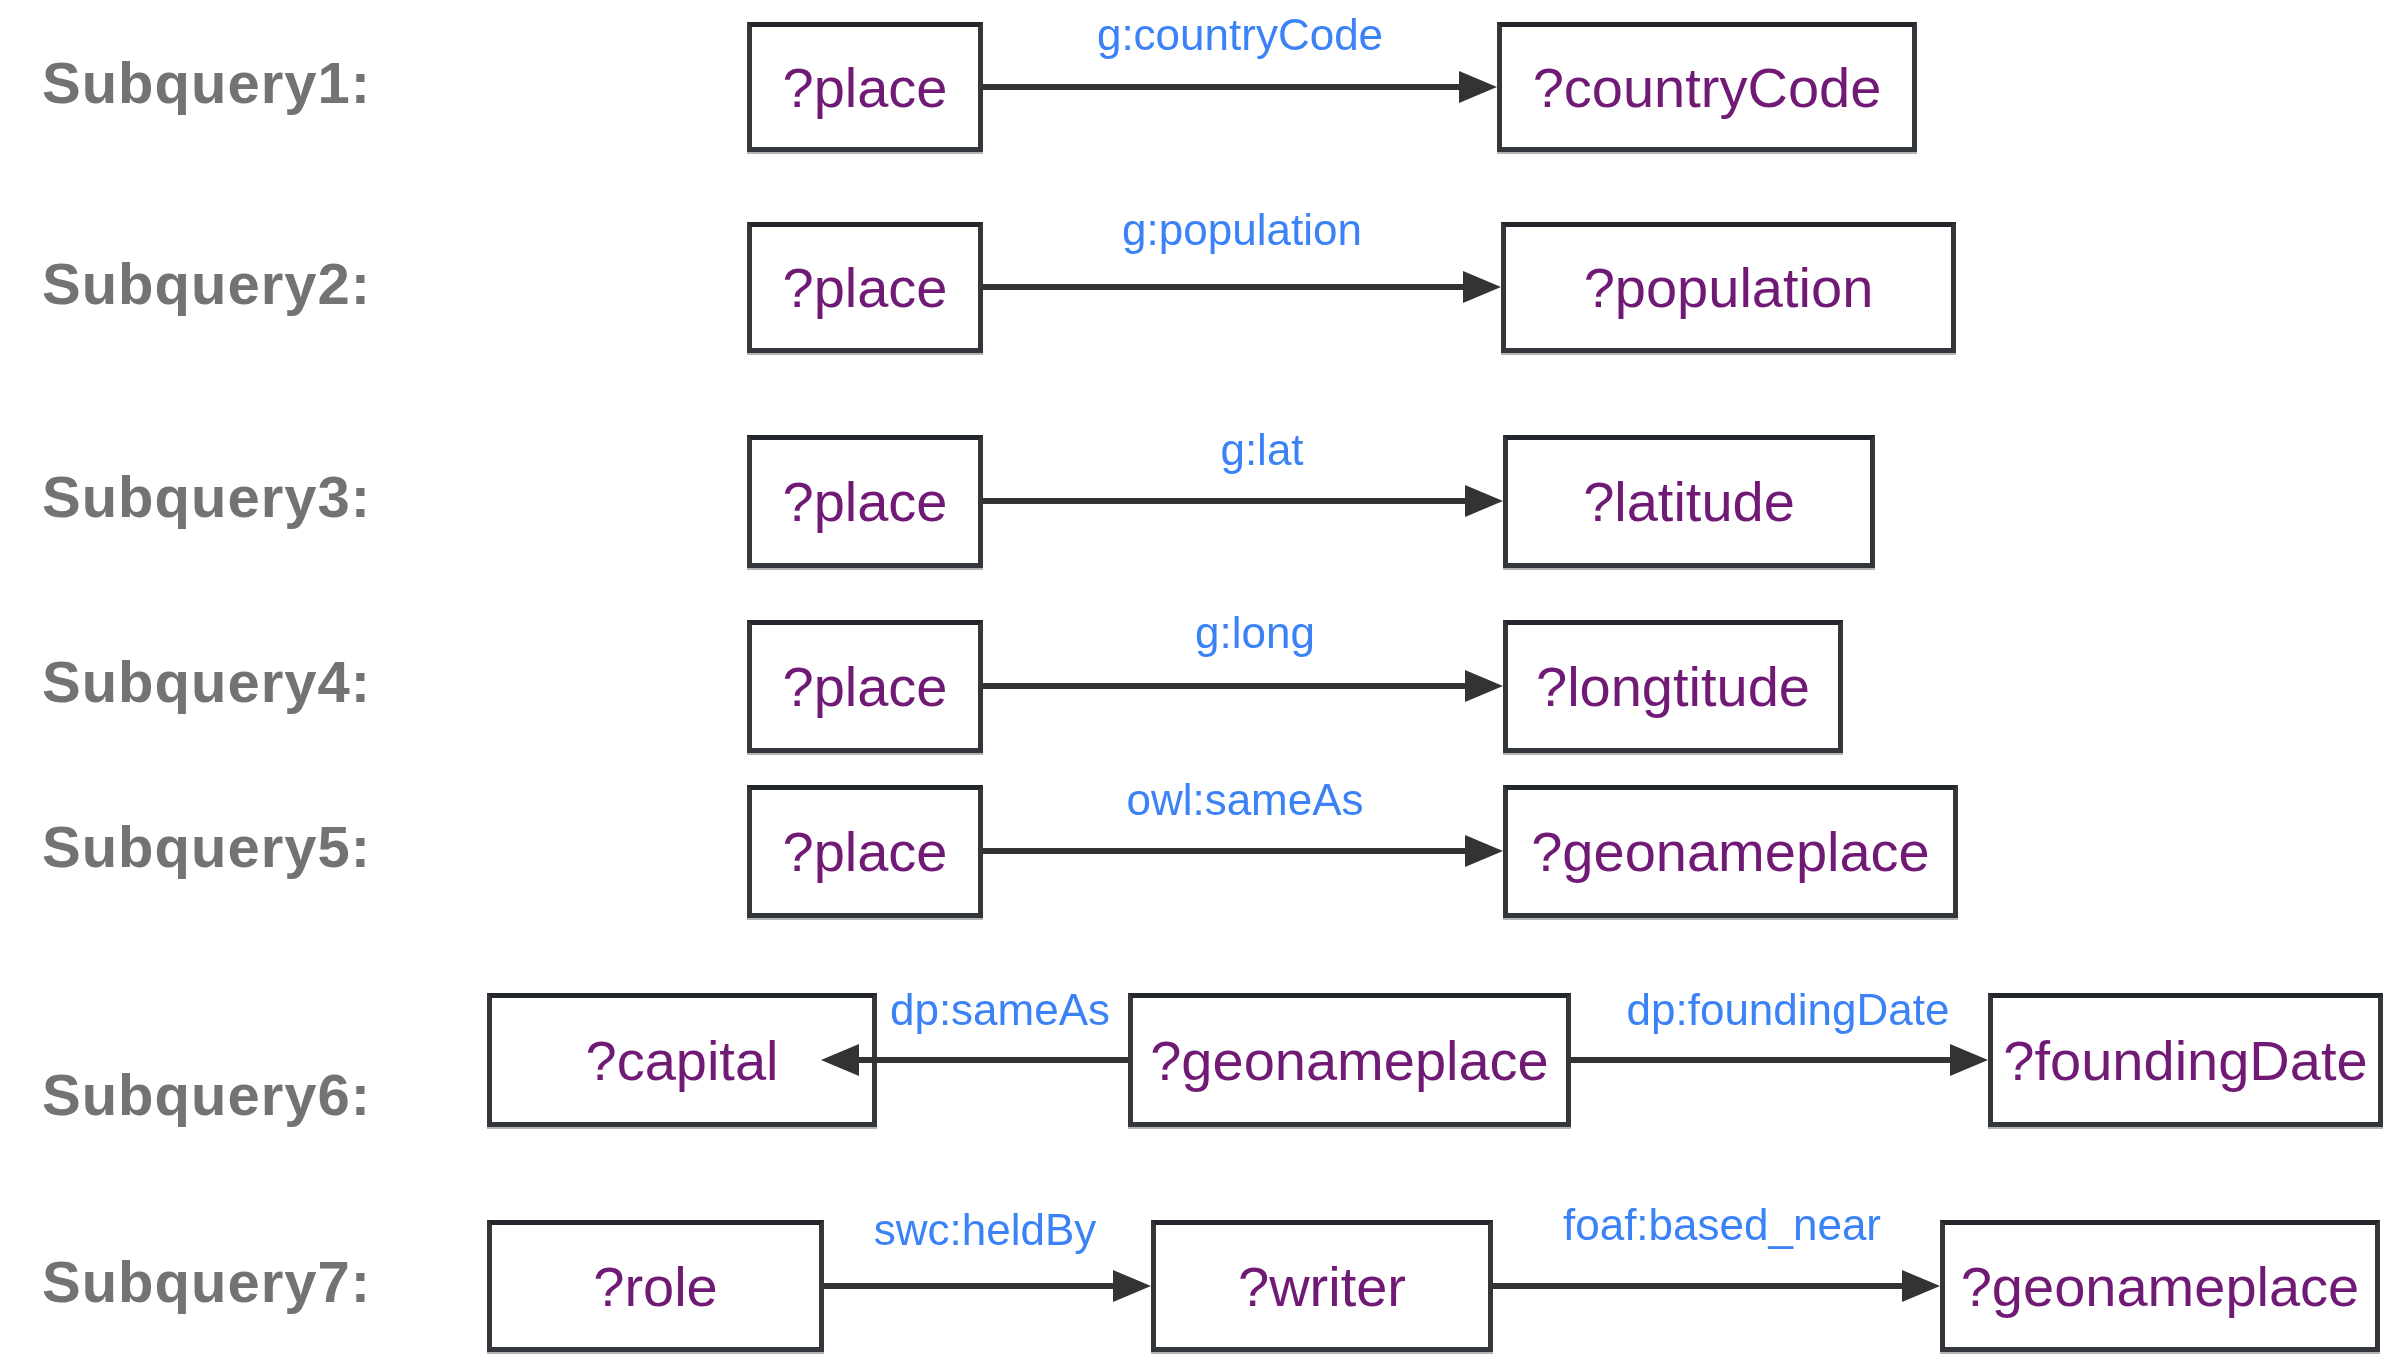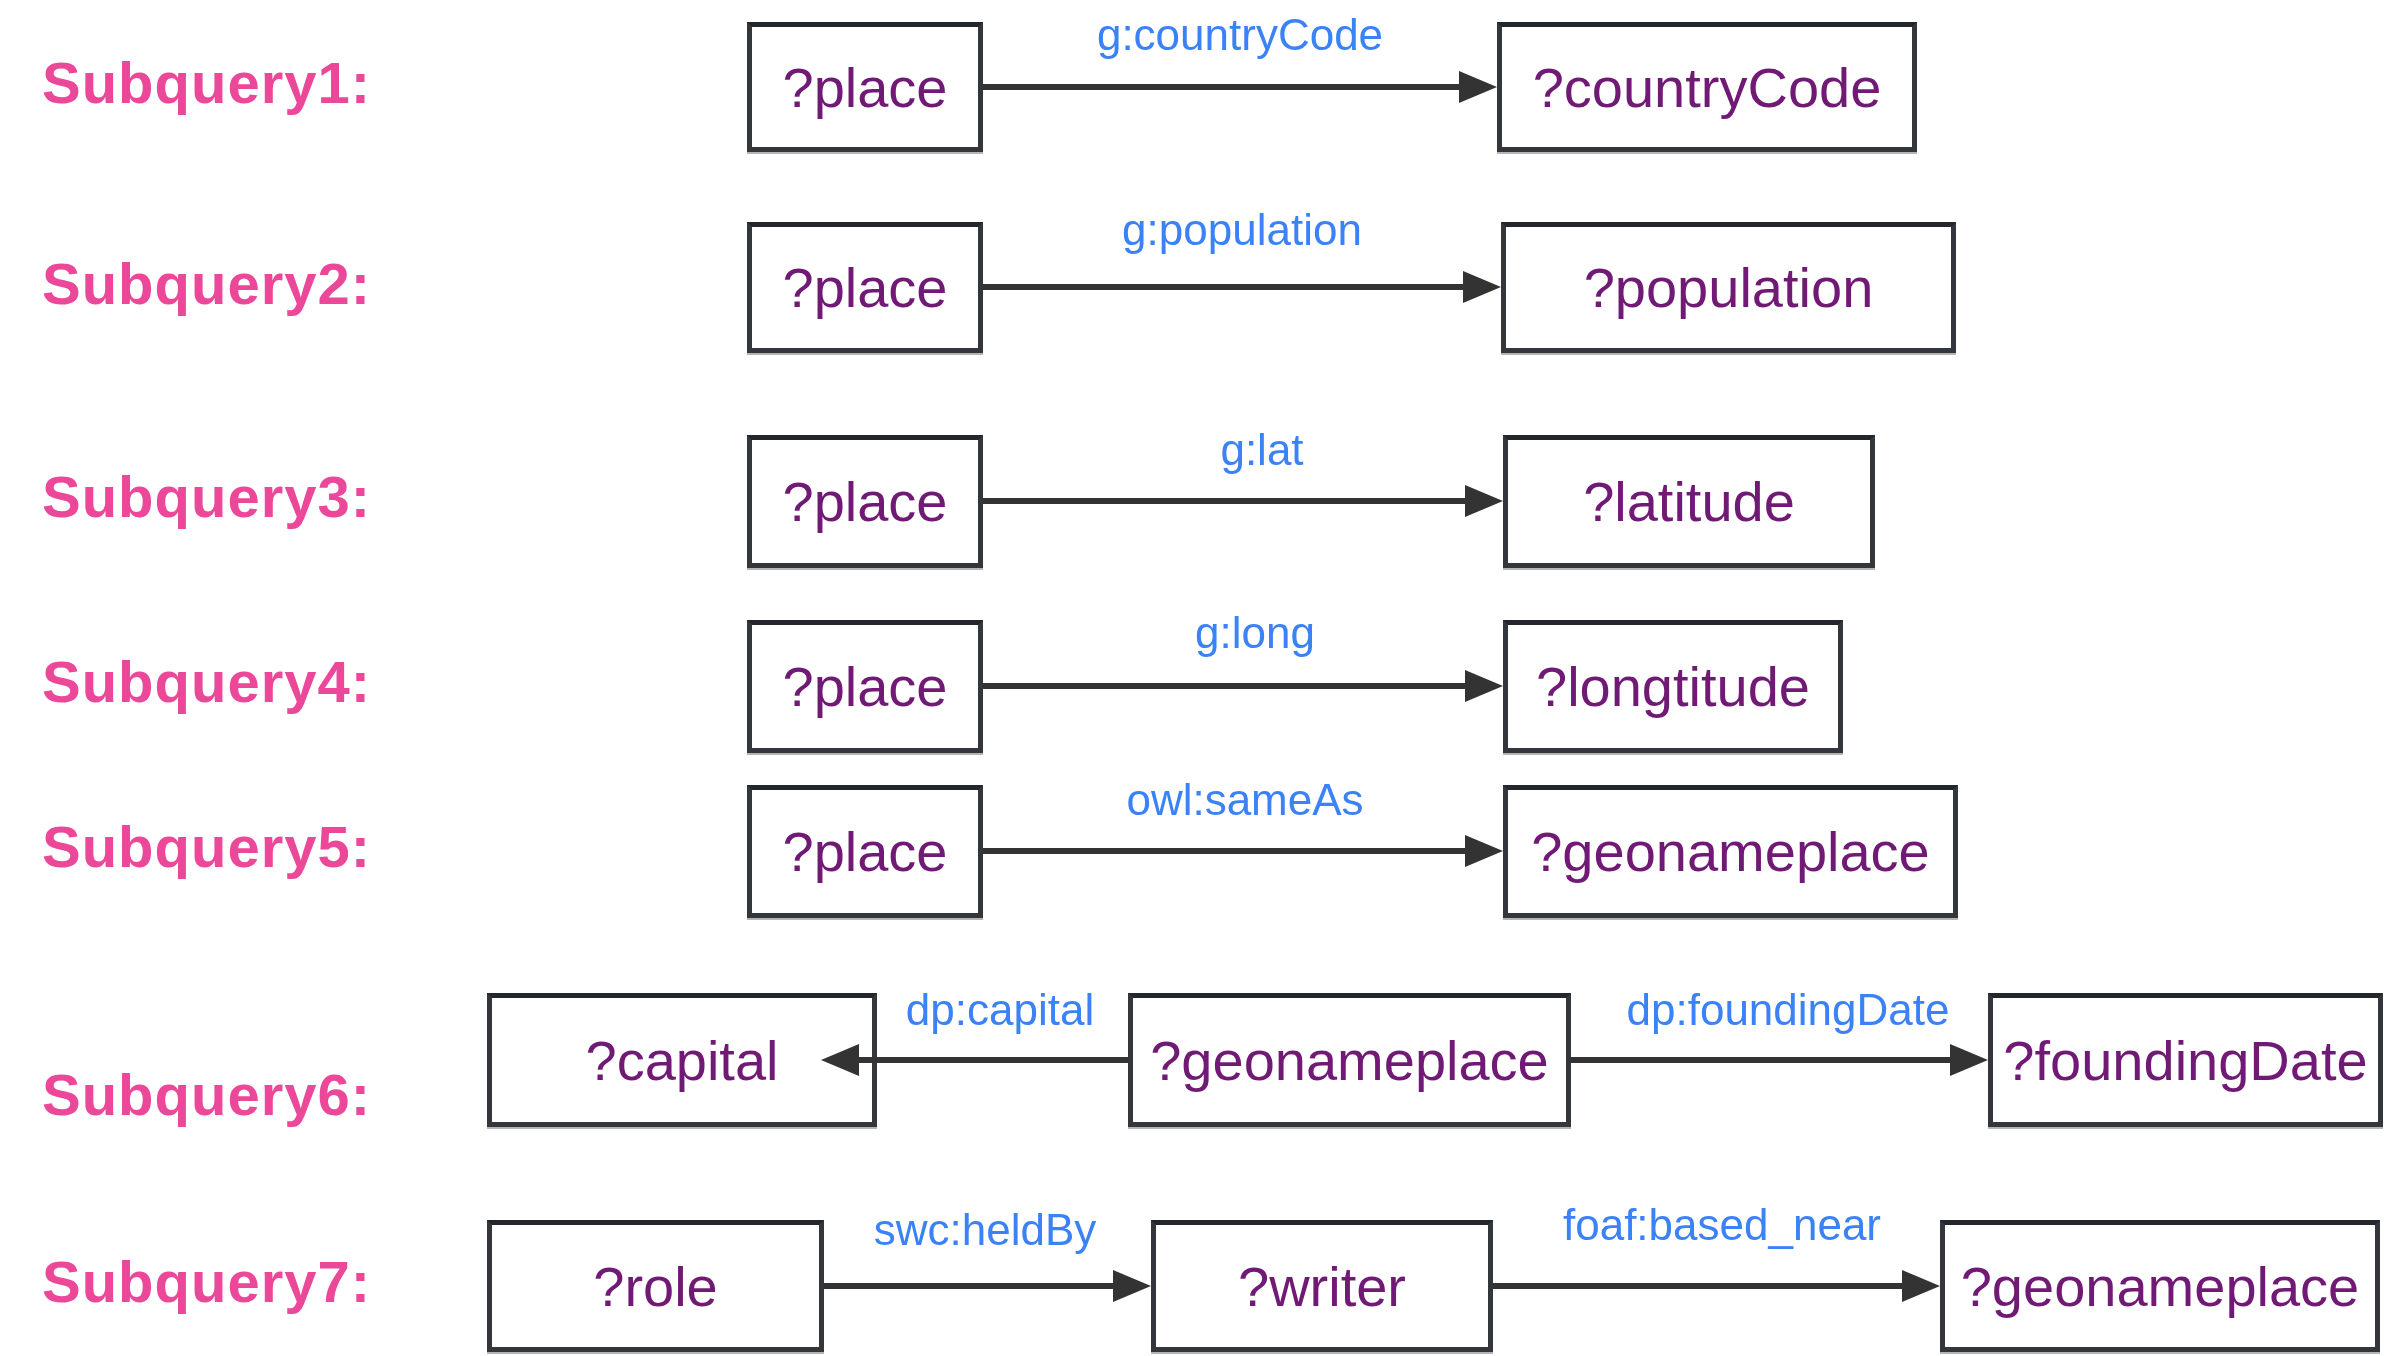--- a/index.html
+++ b/index.html
@@ -9,21 +9,21 @@
     height: 1356px;
     background: #ffffff;
     font-family: "Liberation Sans", "DejaVu Sans", sans-serif;
     overflow: hidden;
   }
   .sq-label {
     position: absolute;
     left: 42px;
     font-size: 58px;
     font-weight: bold;
-    color: #ec4899;
+    color: #737373;
     letter-spacing: 1px;
     white-space: nowrap;
   }
   .box {
     position: absolute;
     box-sizing: border-box;
     border: 5px solid #33373c;
     border-top-color: #23272c;
     background: #ffffff;
     display: flex;
@@ -131,21 +131,21 @@
     <div class="box" style="left:1503px;top:785px;width:455px;height:133px">
       <span>?geonameplace</span>
     </div>
   </div>
 
   <div>
     <div class="sq-label" style="top:1061px">Subquery6:</div>
     <div class="box" style="left:487px;top:993px;width:390px;height:134px">
       <span>?capital</span>
     </div>
-    <div class="edge-label" style="left:1000px;top:985px">dp:capital</div>
+    <div class="edge-label" style="left:1000px;top:985px">dp:sameAs</div>
     <div class="head-left" style="left:821px;top:1044px"></div>
     <div class="edge-line" style="left:857px;top:1057px;width:271px"></div>
     <div class="box" style="left:1128px;top:993px;width:443px;height:134px">
       <span>?geonameplace</span>
     </div>
     <div class="edge-label" style="left:1788px;top:985px">dp:foundingDate</div>
     <div class="edge-line" style="left:1571px;top:1057px;width:381px"></div>
     <div class="head-right" style="left:1950px;top:1044px"></div>
     <div class="box" style="left:1988px;top:993px;width:395px;height:134px">
       <span>?foundingDate</span>

